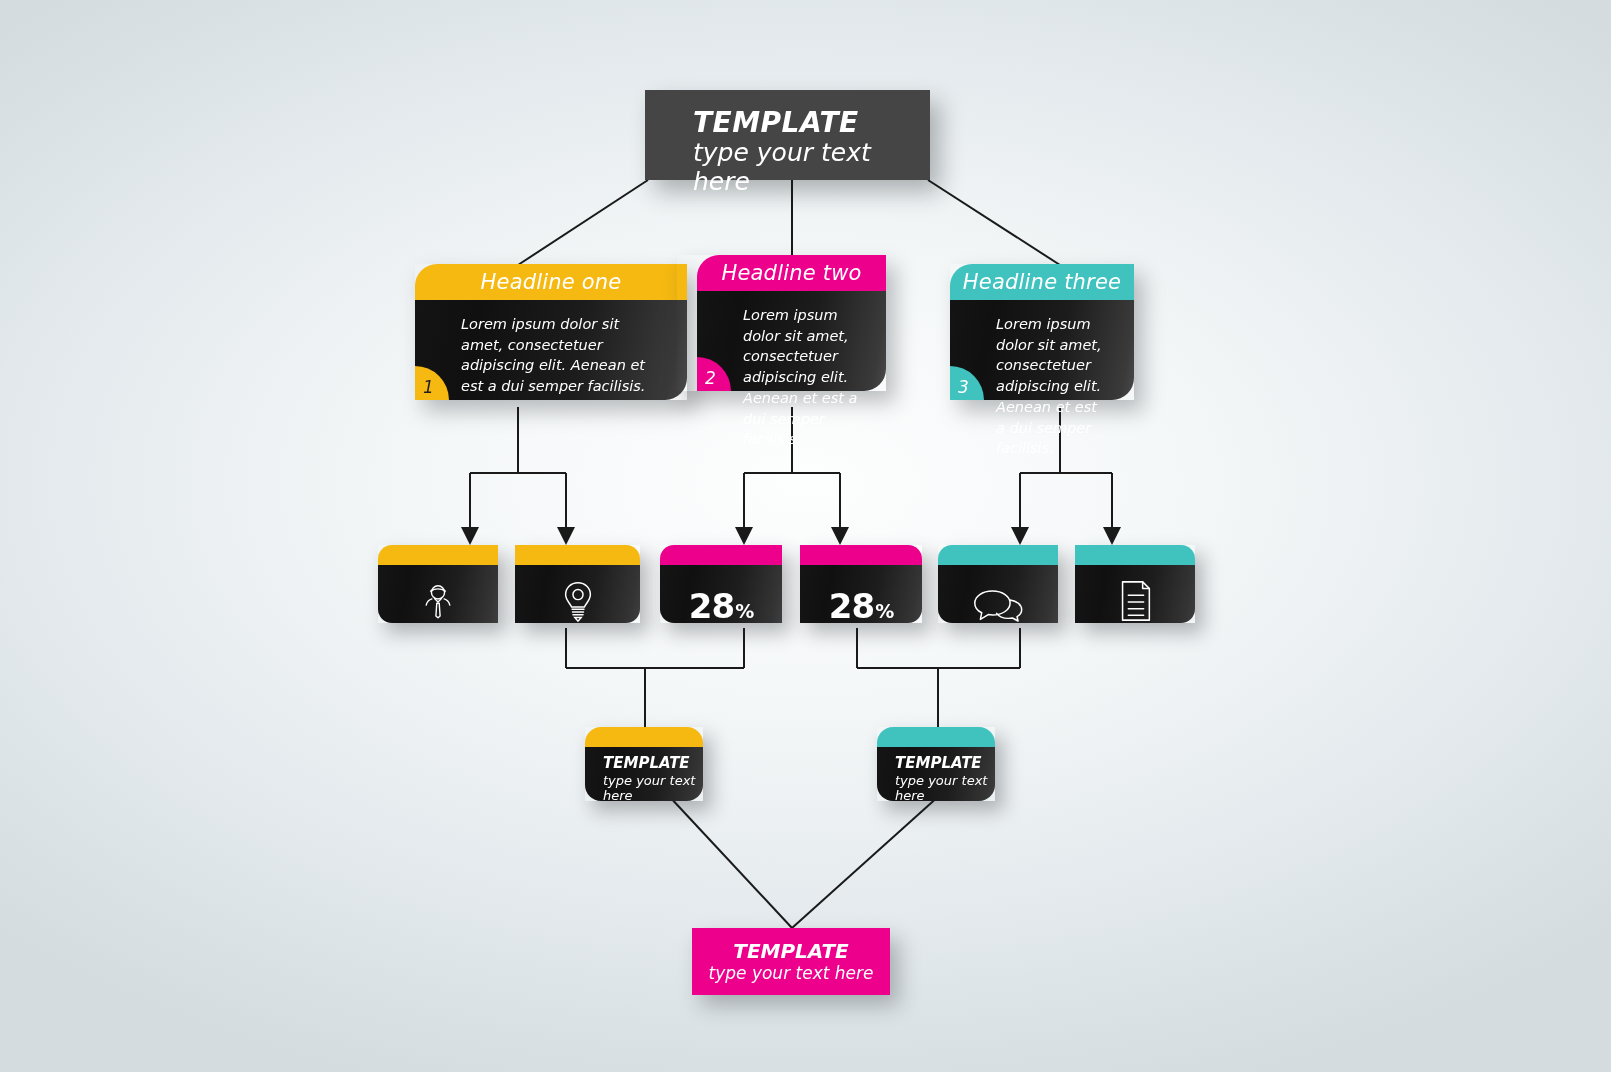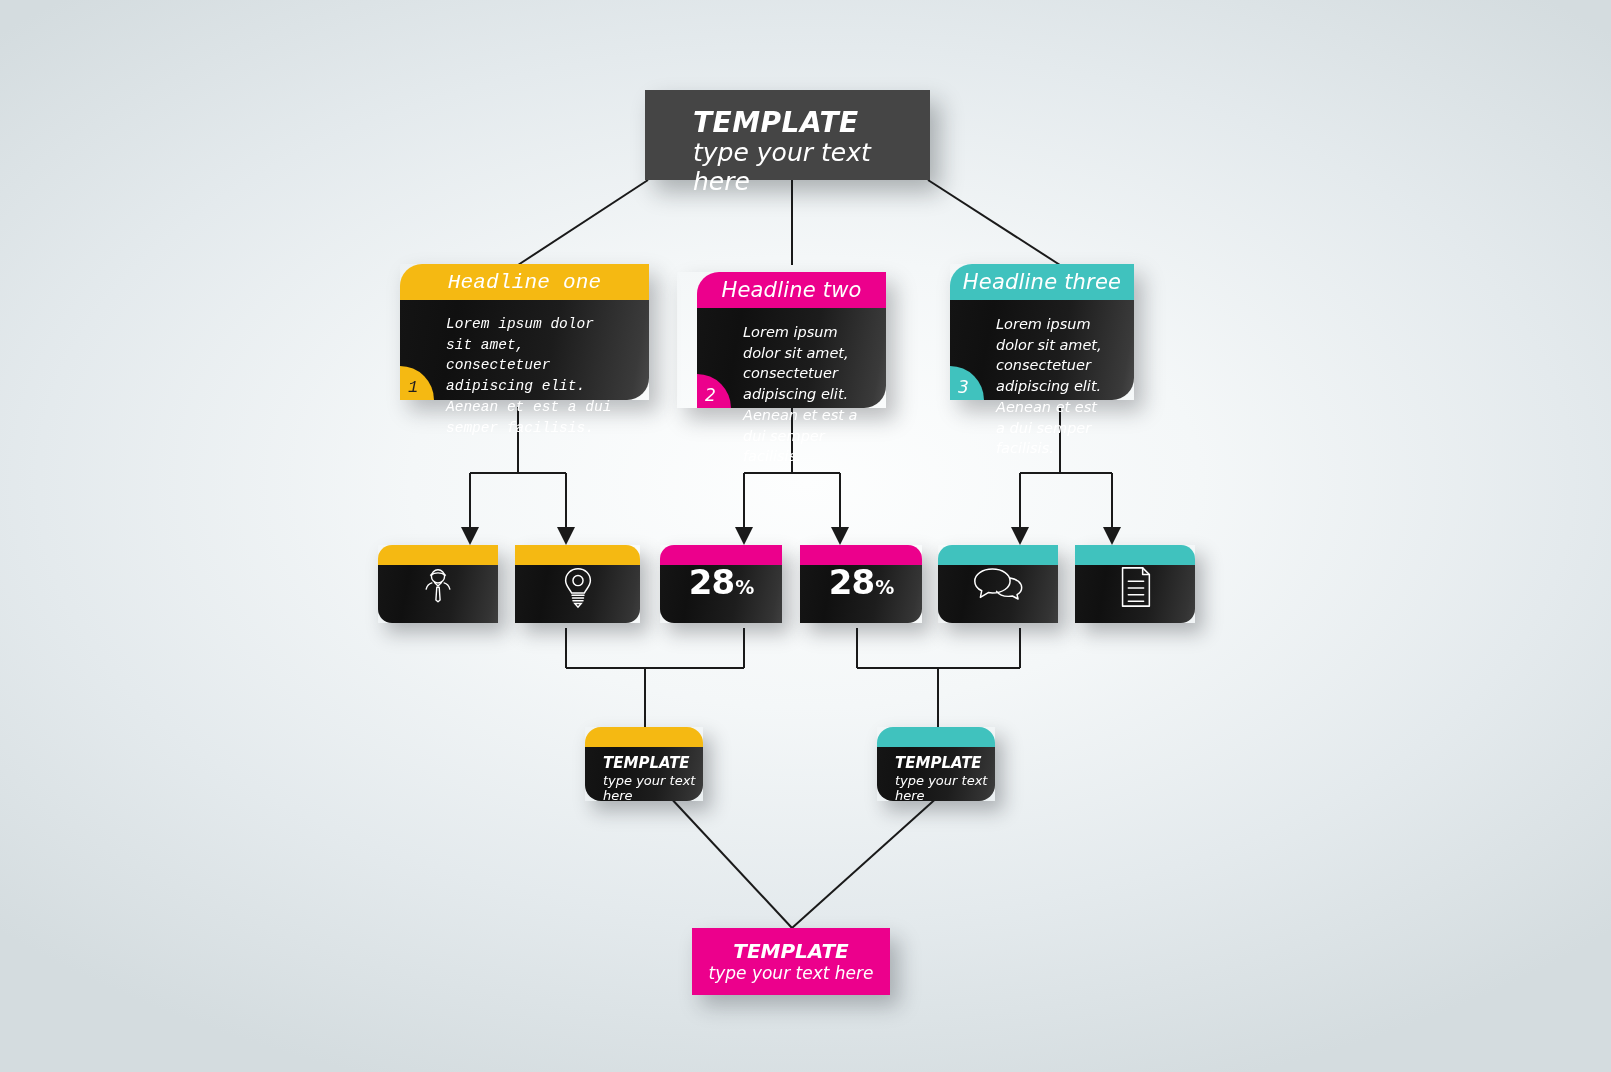--- a/index.html
+++ b/index.html
@@ -76,21 +76,21 @@
   .tile .tile-head{
     height:20px;
     border-top-left-radius:14px;
     border-top-right-radius:14px;
   }
   .tile .tile-body{
     height:58px;
     background:linear-gradient(100deg,#151515 0%,#101010 25%,#1d1d1d 62%,#343434 92%,#3f3f3f 100%);
     border-bottom-left-radius:14px;
     border-bottom-right-radius:14px;
-    display:flex;align-items:flex-start;justify-content:center;
+    display:flex;align-items:flex-end;justify-content:center;
     color:#fff;
   }
   .tile-body .pct{
     font-weight:bold;font-size:34px;letter-spacing:-1px;line-height:1;
     display:flex;align-items:baseline;
   }
   .tile-body .pct .sym{font-size:19px;font-weight:bold;margin-left:1px;}
 
   
   .tile.sq-tr .tile-head{border-top-right-radius:0;}
@@ -175,33 +175,33 @@
       <polygon points="1020,545 1011,527 1029,527"></polygon>
       <polygon points="1112,545 1103,527 1121,527"></polygon>
     </g>
   </svg>
 
   <div class="node header-banner" style="left:645px;top:90px;width:285px;height:90px;">
     <div class="t1">TEMPLATE</div>
     <div class="t2">type your text here</div>
   </div>
 
-  <div class="node card" style="left:400px;top:264px;width:249px;font-family:Liberation Mono, monospace;">
+  <div class="node card" style="left:415px;top:264px;width:272px;">
     <div class="card-head" style="background:#F5B912;">
       <span>Headline one</span>
     </div>
     <div class="card-body">
       <span>Lorem ipsum dolor sit amet, consectetuer adipiscing elit. Aenean et est a dui semper facilisis.</span>
       <div class="badge" style="background:#F5B912;color:#231f20;">
         <span>1</span>
       </div>
     </div>
   </div>
 
-  <div class="node card" style="left:677px;top:272px;width:209px;padding-left:20px;">
+  <div class="node card" style="left:677px;top:255px;width:209px;padding-left:20px;">
     <div class="card-head" style="background:#EC008C;">
       <span>Headline two</span>
     </div>
     <div class="card-body">
       <span>Lorem ipsum dolor sit amet, consectetuer adipiscing elit. Aenean et est a dui semper facilisis.</span>
       <div class="badge" style="background:#EC008C;color:#ffffff;">
         <span>2</span>
       </div>
     </div>
   </div>

